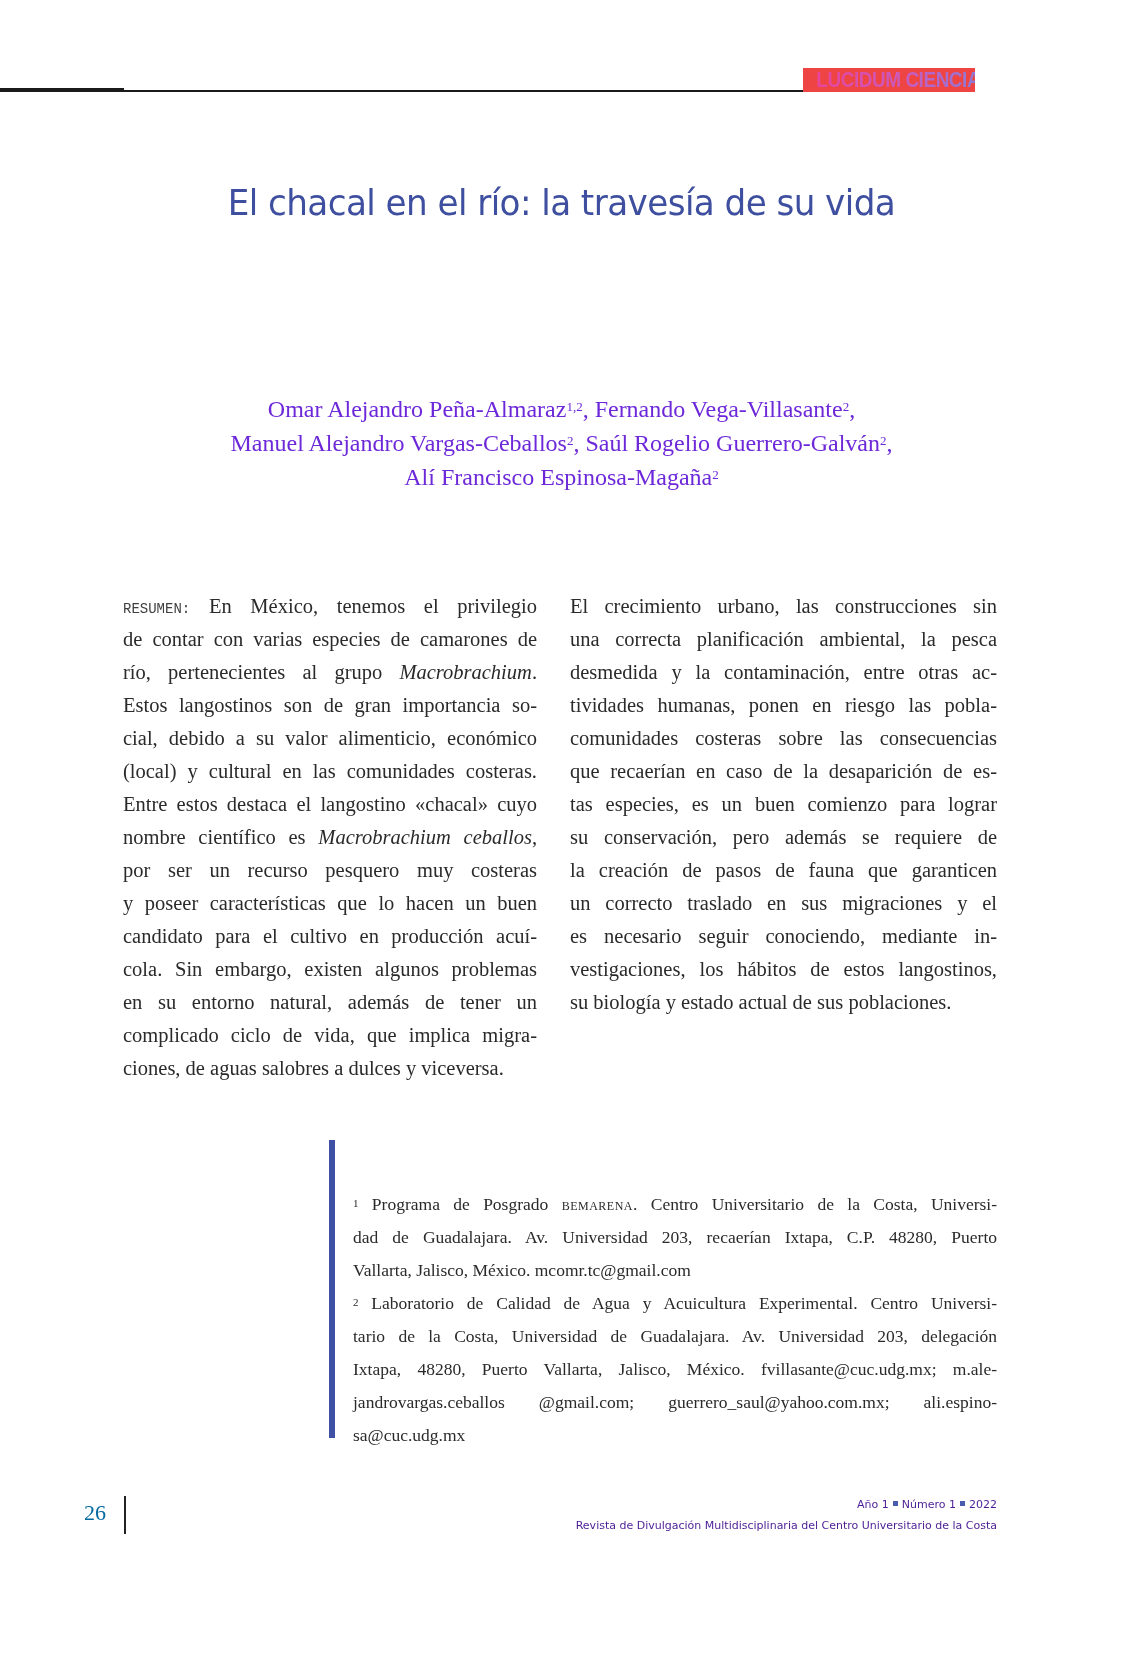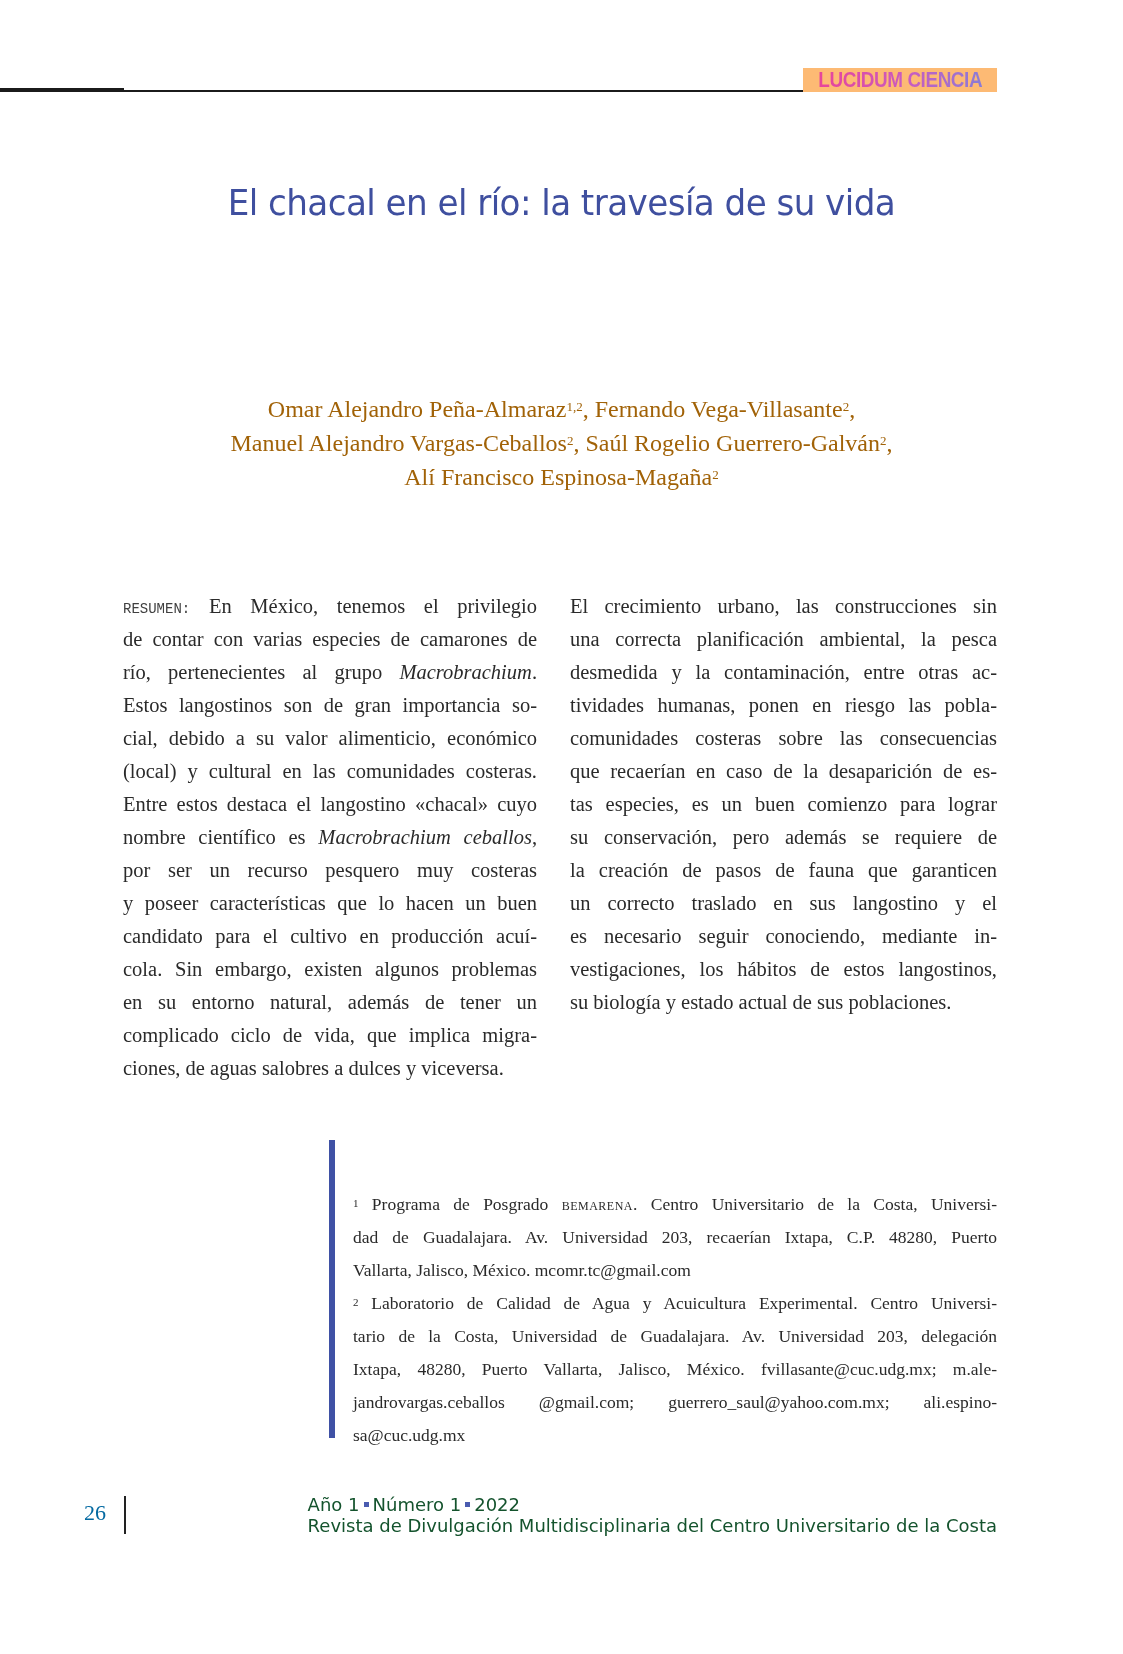--- a/index.html
+++ b/index.html
@@ -1,49 +1,49 @@
 <!DOCTYPE html>
 <html><head>
 <meta charset="utf-8">
 <style>
   html, body { margin:0; padding:0; background:#ffffff; }
   body { width:1123px; height:1654px; position:relative; overflow:hidden;
          font-family:"Liberation Serif","DejaVu Serif",serif; color:#2a2a2a; }
   .hdr-thick { position:absolute; left:0; top:88px; width:124px; height:4px; background:#1b1b1b; }
   .hdr-thin  { position:absolute; left:124px; top:90px; width:680px; height:2px; background:#1b1b1b; }
-  .hdr-label { position:absolute; left:803px; top:68px; width:194px; height:24px; background:#fdba74;
+  .hdr-label { position:absolute; left:803px; top:68px; width:172px; height:24px; background:#ef4444;
                font-family:"Liberation Sans","DejaVu Sans",sans-serif; font-weight:bold;
                font-size:22px; line-height:24px; text-align:center; letter-spacing:-0.5px;
                white-space:nowrap; overflow:hidden; }
   .hdr-label span { background:linear-gradient(90deg,#e8449a 0%,#c85cc0 55%,#8a7cd6 100%);
                     -webkit-background-clip:text; background-clip:text; color:transparent;
                     display:inline-block; transform:scaleX(0.86); transform-origin:center; }
   .title { position:absolute; left:0; width:1123px; top:182px; text-align:center;
            font-family:"DejaVu Sans","Liberation Sans",sans-serif; font-size:36px;
            color:#3f4f9f; letter-spacing:-0.6px; transform:scaleX(0.95); }
   .authors { position:absolute; left:0; width:1123px; top:392px; text-align:center;
-             font-size:24px; line-height:34px; color:#a16207; }
+             font-size:24px; line-height:34px; color:#6d28d9; }
   .authors sup { font-size:13px; vertical-align:top; position:relative; top:-2px; }
   .col { position:absolute; top:590px; font-size:20.5px; line-height:33px; text-align:justify;
          hyphens:manual; }
   .col.left { left:123px; width:414px; }
   .col.right { left:570px; width:427px; }
   .col .ln { display:block; text-align:justify; text-align-last:justify; white-space:nowrap; height:33px; }
   .col .ln.last { text-align-last:left; }
   .resumen { font-family:Liberation Mono, monospace; color:#404040; font-size:14px; }
   .fn-bar { position:absolute; left:329px; top:1140px; width:6px; height:298px; background:#3f51a5; }
   .fn { position:absolute; left:353px; width:644px; top:1188px; font-size:17.5px; line-height:33px; }
   .fn .ln { display:block; white-space:nowrap; text-align:justify; text-align-last:justify; height:33px; }
   .fn .ln.last { text-align-last:left; }
   .fn sup { font-size:11px; vertical-align:top; position:relative; top:-1px; }
   .sc { font-variant:small-caps; letter-spacing:0.5px; }
   .pnum { position:absolute; left:84px; top:1500px; font-size:22px; color:#0369a1; }
   .pbar { position:absolute; left:124px; top:1496px; width:2px; height:38px; background:#222; }
-  .foot { position:absolute; right:126px; top:1494px; 
-          font-family:"DejaVu Sans","Liberation Sans",sans-serif; font-size:18px; color:#14532d; line-height:21px; }
+  .foot { position:absolute; right:126px; top:1494px; text-align:right;
+          font-family:"DejaVu Sans","Liberation Sans",sans-serif; font-size:11px; color:#4c1d95; line-height:21px; }
   .sq { display:inline-block; width:5px; height:5px; background:#4a5cb0; vertical-align:middle; margin:0 4px 3px; }
   i { }
 </style>
 </head>
 <body>
 
 <div class="hdr-thick"></div>
 <div class="hdr-thin"></div>
 <div class="hdr-label"><span>LUCIDUM CIENCIA</span></div>
 
@@ -81,21 +81,21 @@
 <div class="col right" id="col-right">
     <span class="ln">El crecimiento urbano, las construcciones sin</span>
     <span class="ln">una correcta planificación ambiental, la pesca</span>
     <span class="ln">desmedida y la contaminación, entre otras ac-</span>
     <span class="ln">tividades humanas, ponen en riesgo las pobla-</span>
     <span class="ln">comunidades costeras sobre las consecuencias</span>
     <span class="ln">que recaerían en caso de la desaparición de es-</span>
     <span class="ln">tas especies, es un buen comienzo para lograr</span>
     <span class="ln">su conservación, pero además se requiere de</span>
     <span class="ln">la creación de pasos de fauna que garanticen</span>
-    <span class="ln">un correcto traslado en sus langostino y el</span>
+    <span class="ln">un correcto traslado en sus migraciones y el</span>
     <span class="ln">es necesario seguir conociendo, mediante in-</span>
     <span class="ln">vestigaciones, los hábitos de estos langostinos,</span>
     <span class="ln last">su biología y estado actual de sus poblaciones.</span>
   </div>
 
 <div class="fn-bar"></div>
 <div class="fn" id="fn">
     <span class="ln"><sup>1</sup> Programa de Posgrado <span class="sc">bemarena</span>. Centro Universitario de la Costa, Universi-</span>
     <span class="ln">dad de Guadalajara. Av. Universidad 203, recaerían Ixtapa, C.P. 48280, Puerto</span>
     <span class="ln last">Vallarta, Jalisco, México. mcomr.tc@gmail.com</span>

